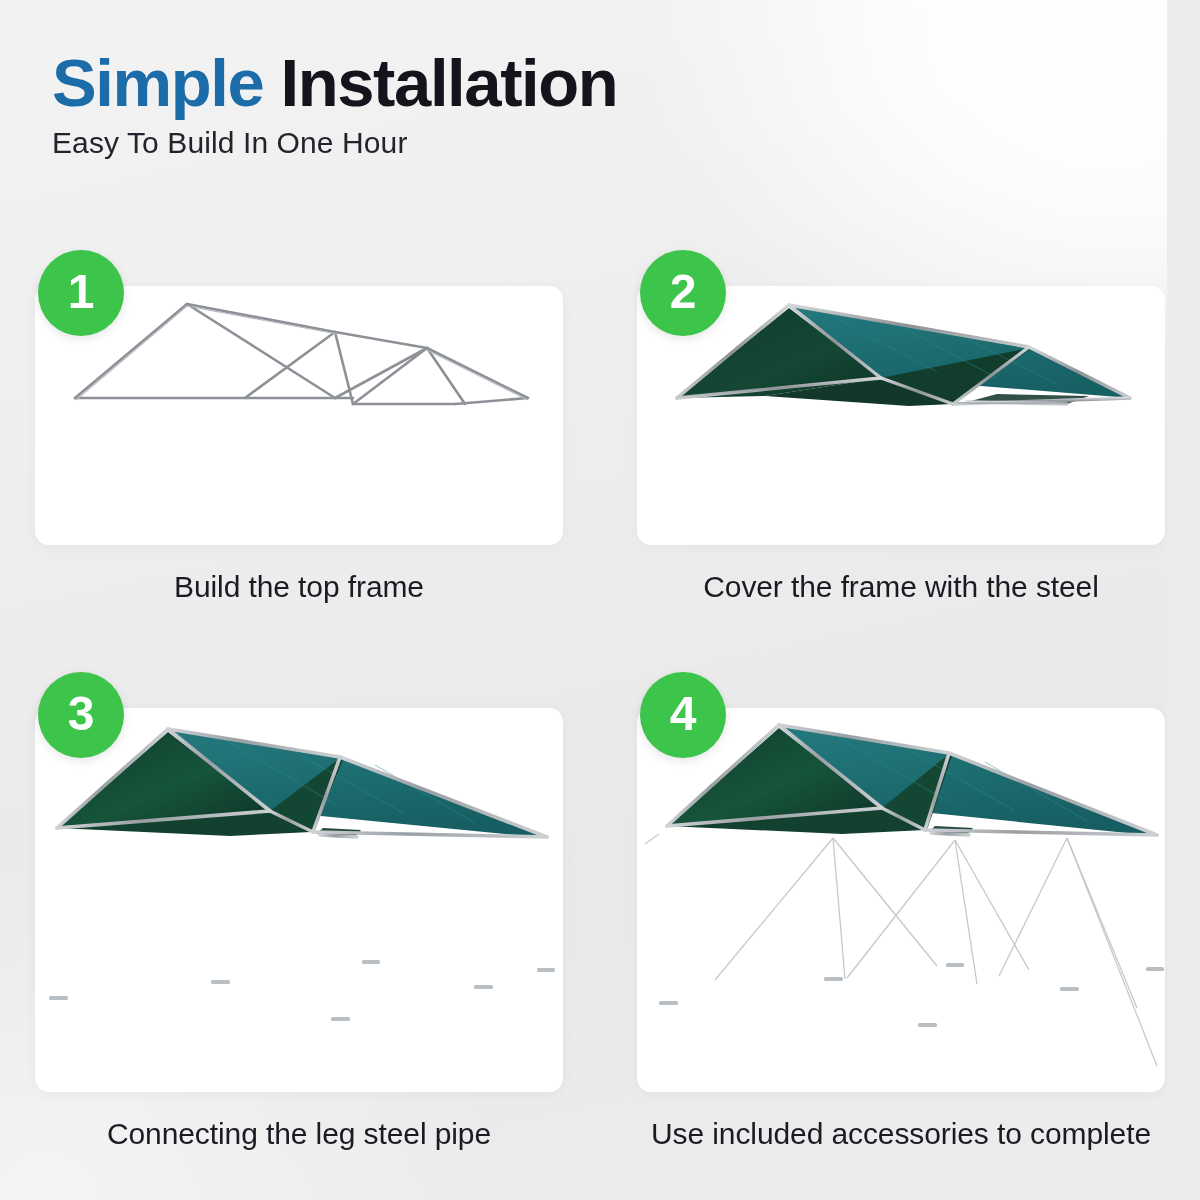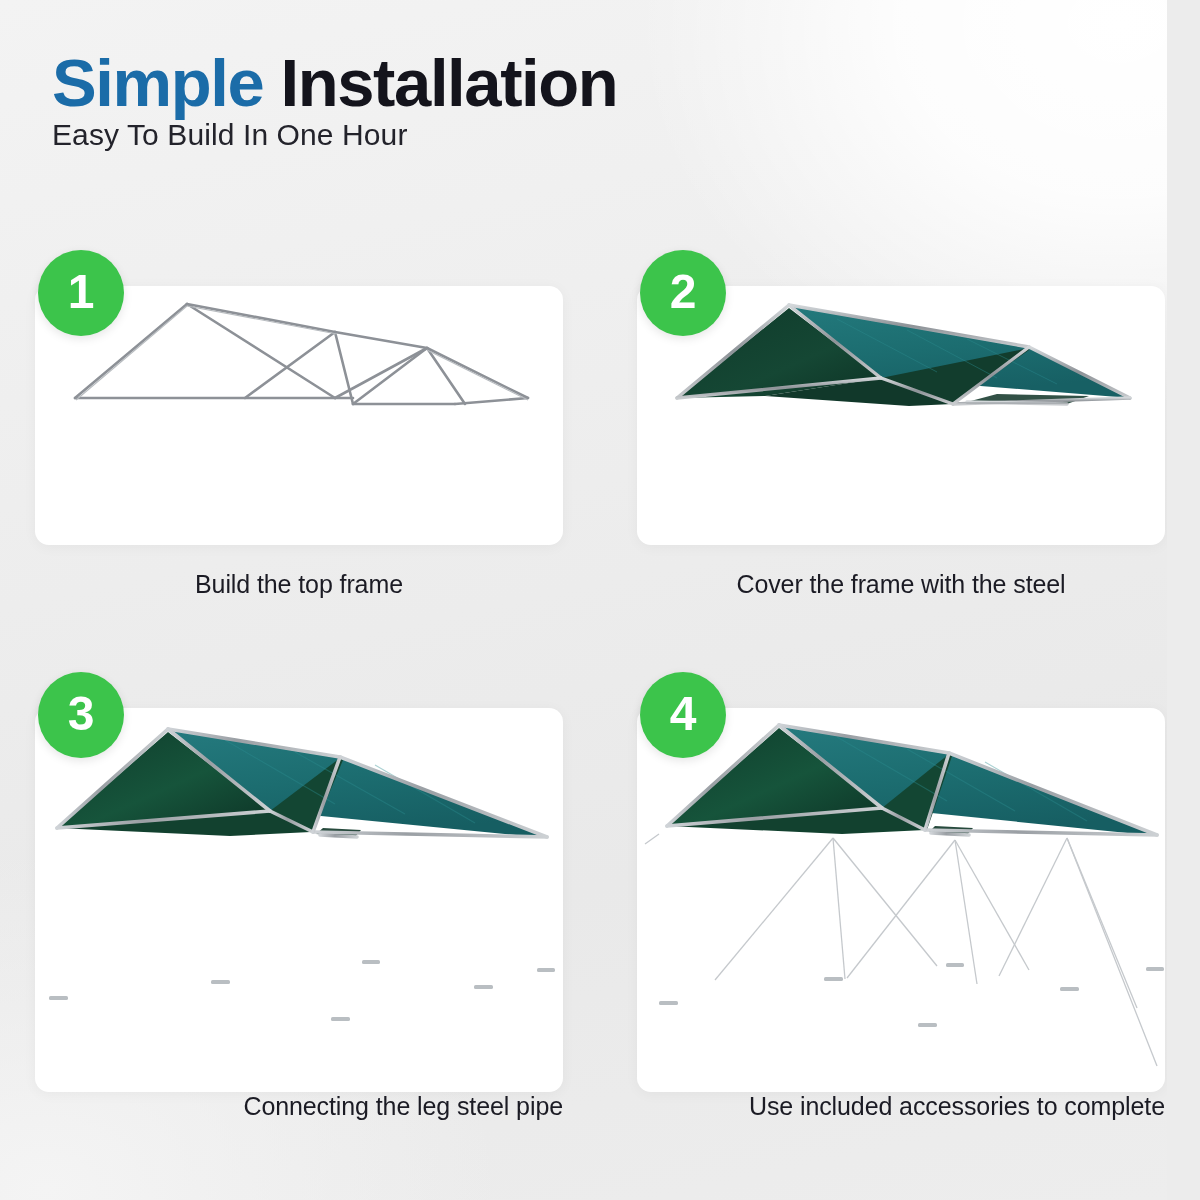--- a/index.html
+++ b/index.html
@@ -40,21 +40,21 @@
     font-size: 67px;
     line-height: 1.04;
     font-weight: 700;
     letter-spacing: -1.4px;
     color: #14141c;
     white-space: nowrap;
   }
   .title .accent { color: #1b6ca8; }
 
   .subtitle {
-    margin-top: 0;
+    margin-top: 8px;
     font-size: 30px;
     font-weight: 400;
     letter-spacing: 0.1px;
     color: #23232b;
   }
 
   
   .grid {
     position: absolute;
     left: 0;
@@ -102,27 +102,27 @@
     box-shadow: 0 3px 10px rgba(0,0,0,0.10);
     line-height: 1;
     padding-bottom: 3px;
   }
 
   .caption {
     position: absolute;
     left: 0;
     width: 528px;
     text-align: center;
-    font-size: 25px;
+    font-size: 30px;
     letter-spacing: -0.1px;
     color: #1b1b24;
     white-space: nowrap;
   }
   .step-1 .caption, .step-2 .caption { top: 320px; }
-  .step-3 .caption, .step-4 .caption { top: 420px; text-align: right; }
+  .step-3 .caption, .step-4 .caption { top: 445px; }
 
   .art { position: absolute; inset: 0; }
   .art svg { display: block; width: 100%; height: 100%; }
 </style>
 </head>
 <body>
 
 <div id="page">
 
   <div class="header">

